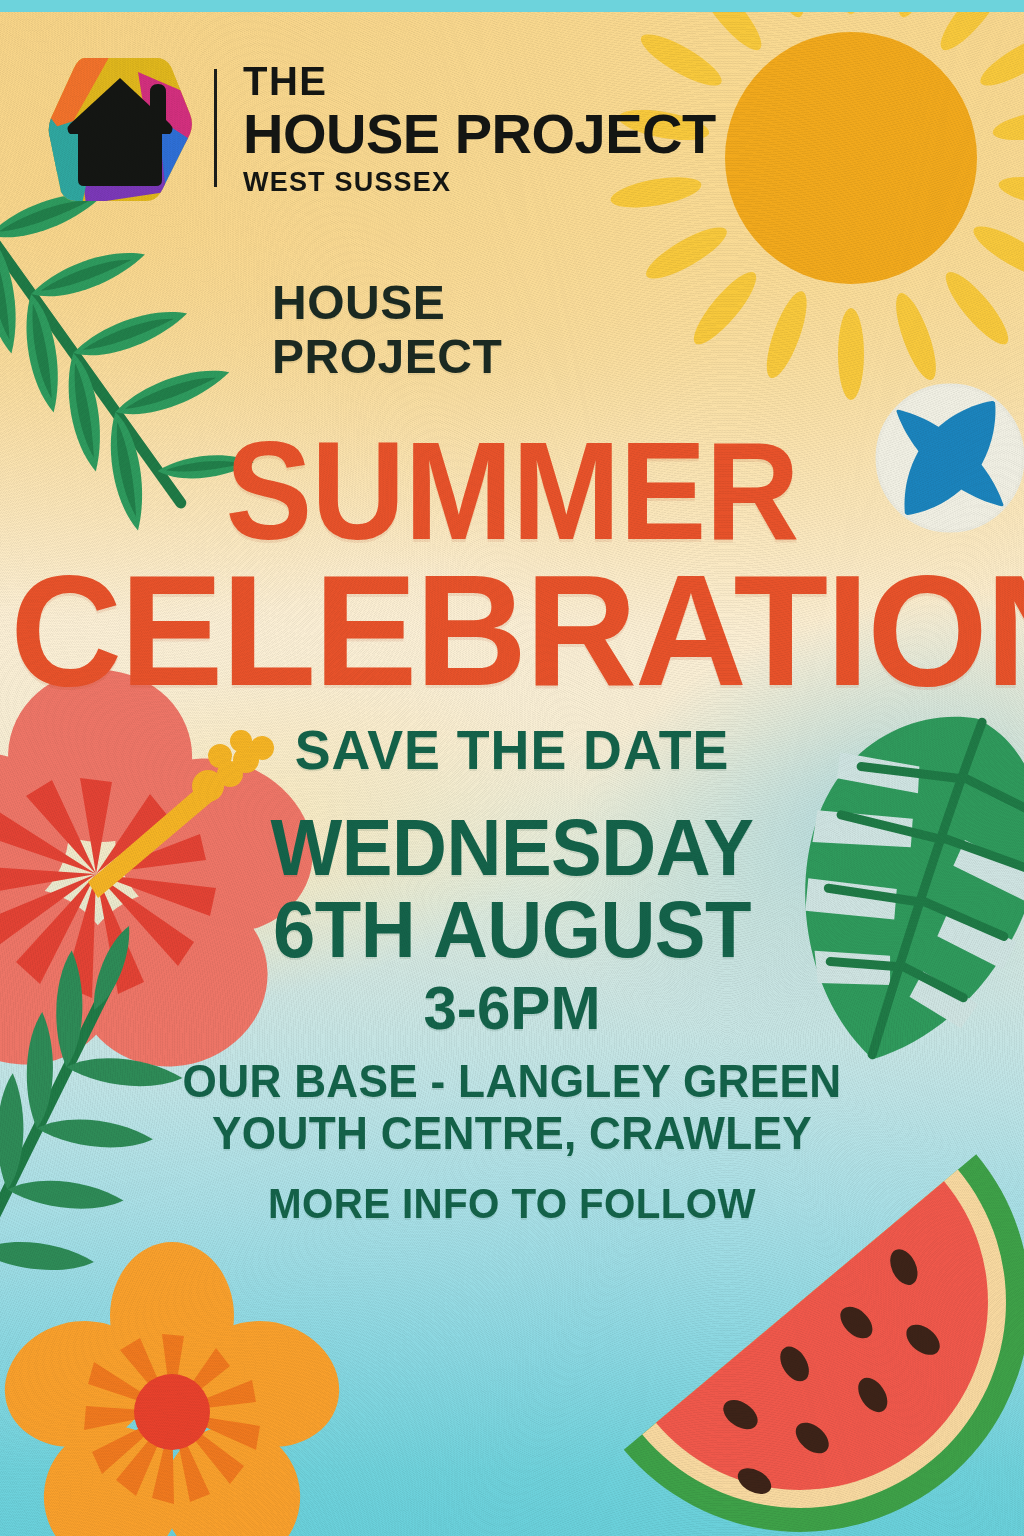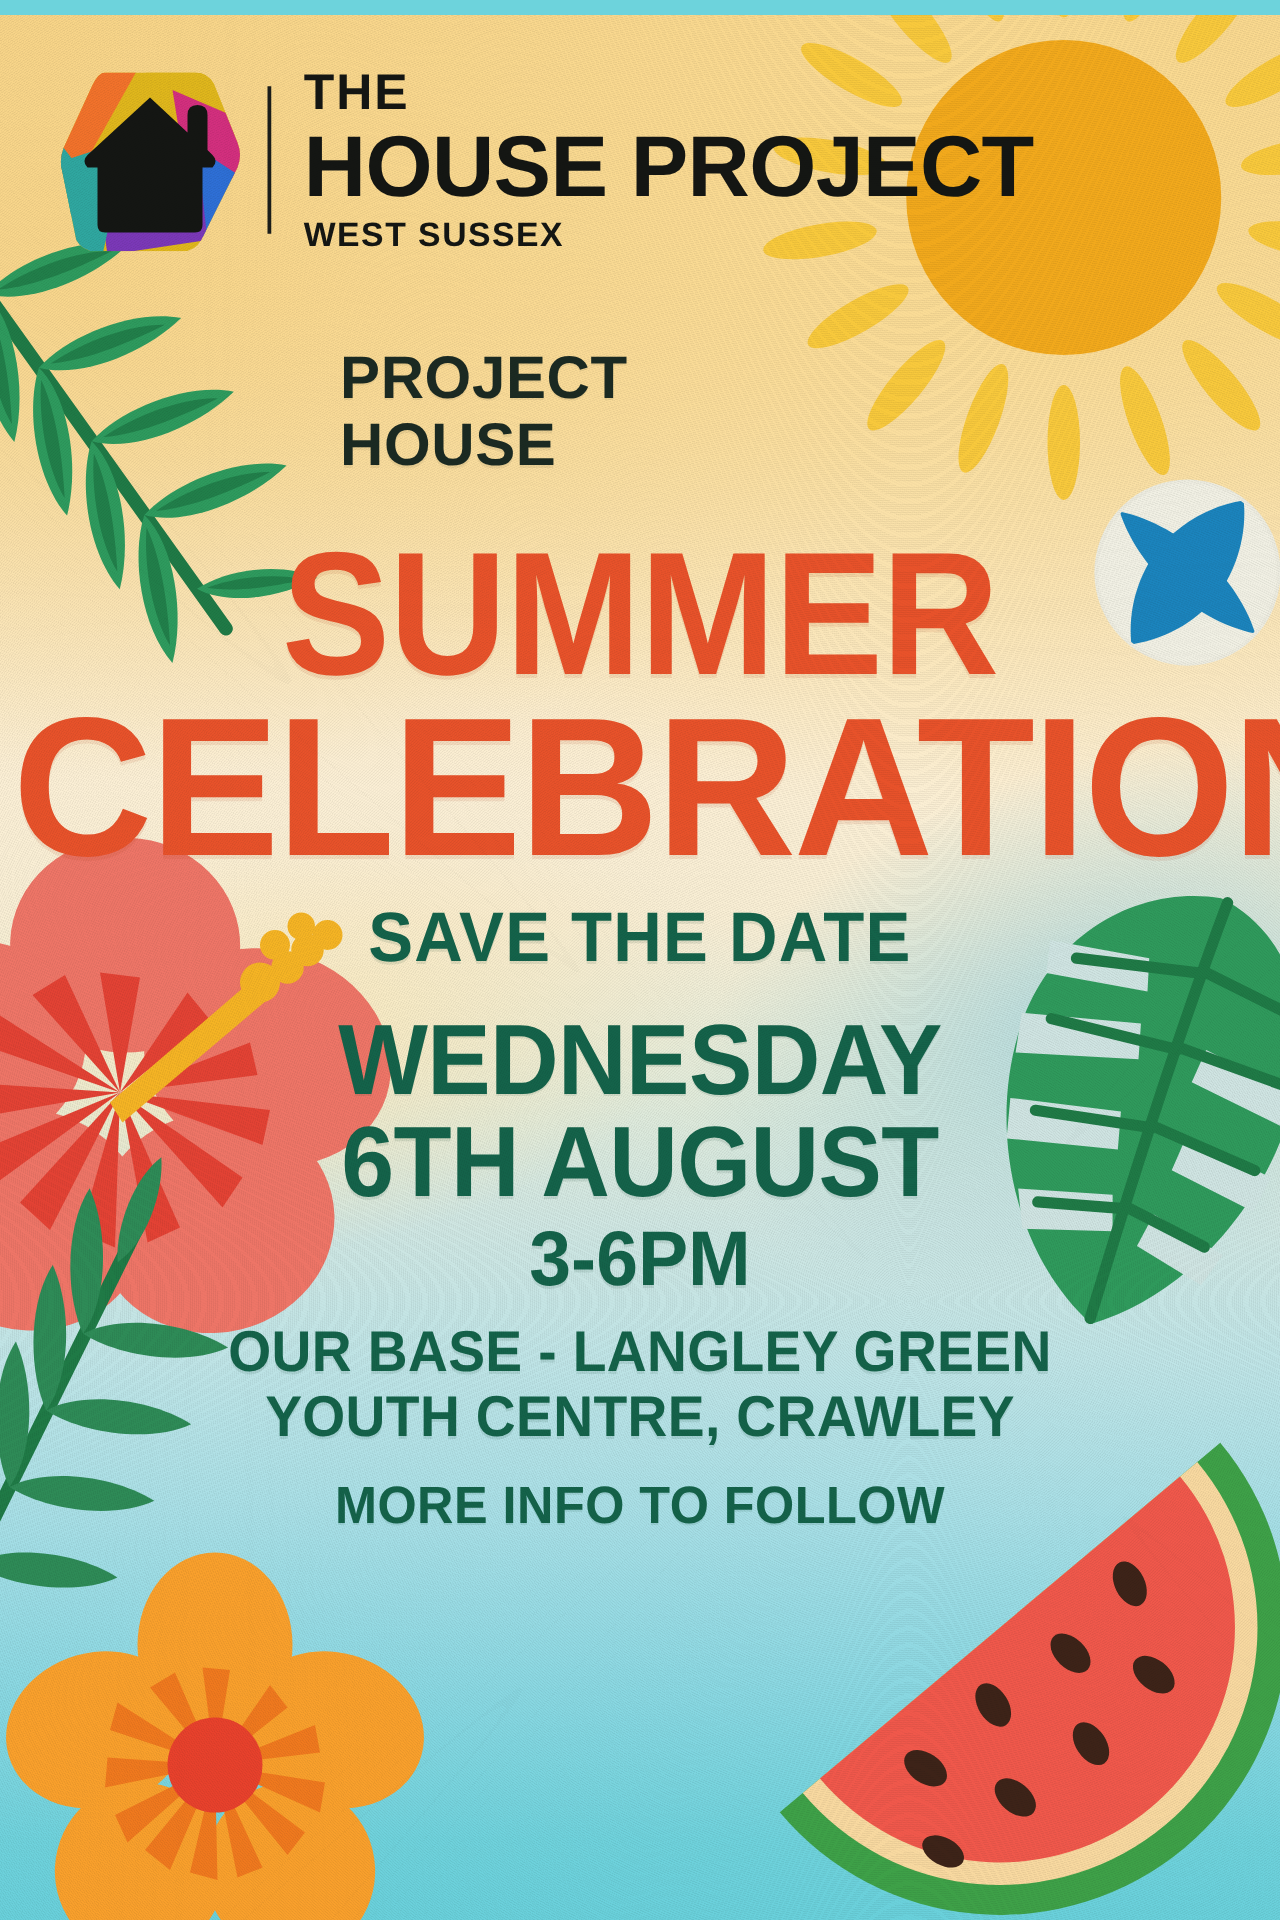--- a/index.html
+++ b/index.html
@@ -84,21 +84,21 @@
   }
   #logo-mark { width: 148px; height: 152px; position: relative; flex: none; }
   #logo-divider {
     width: 3px; height: 118px; background: #1b1d1a; flex: none; margin-right: 6px;
   }
   #logo-words { color: #141613; line-height: 1; }
   #logo-the {
     font-size: 40px; font-weight: 700; letter-spacing: 1.5px;
   }
   #logo-main {
-    font-size: 69px; font-weight: 800; letter-spacing: -0.5px; margin-top: 5px;
+    font-size: 56px; font-weight: 800; letter-spacing: -0.5px; margin-top: 5px;
     white-space: nowrap;
   }
   #logo-sub {
     font-size: 27px; font-weight: 700; letter-spacing: 1.2px; margin-top: 7px;
   }
 
   
   #content { position: absolute; inset: 0; }
 
   #kicker {
@@ -400,22 +400,22 @@
     <div id="logo-words">
       <div id="logo-the">THE</div>
       <div id="logo-main">HOUSE PROJECT</div>
       <div id="logo-sub">WEST SUSSEX</div>
     </div>
   </div>
 
   <div id="content">
 
     <div id="kicker">
+      <div>HOUSE</div>
       <div>PROJECT</div>
-      <div>HOUSE</div>
     </div>
 
     <div class="headline" id="headline-1">SUMMER</div>
     <div class="headline" id="headline-2">CELEBRATION</div>
 
     <div class="green" id="save-date">SAVE THE DATE</div>
     <div class="green" id="day-line">WEDNESDAY</div>
     <div class="green" id="date-line">6TH AUGUST</div>
     <div class="green" id="time-line">3-6PM</div>
     <div class="green" id="venue-1">OUR BASE - LANGLEY GREEN</div>

